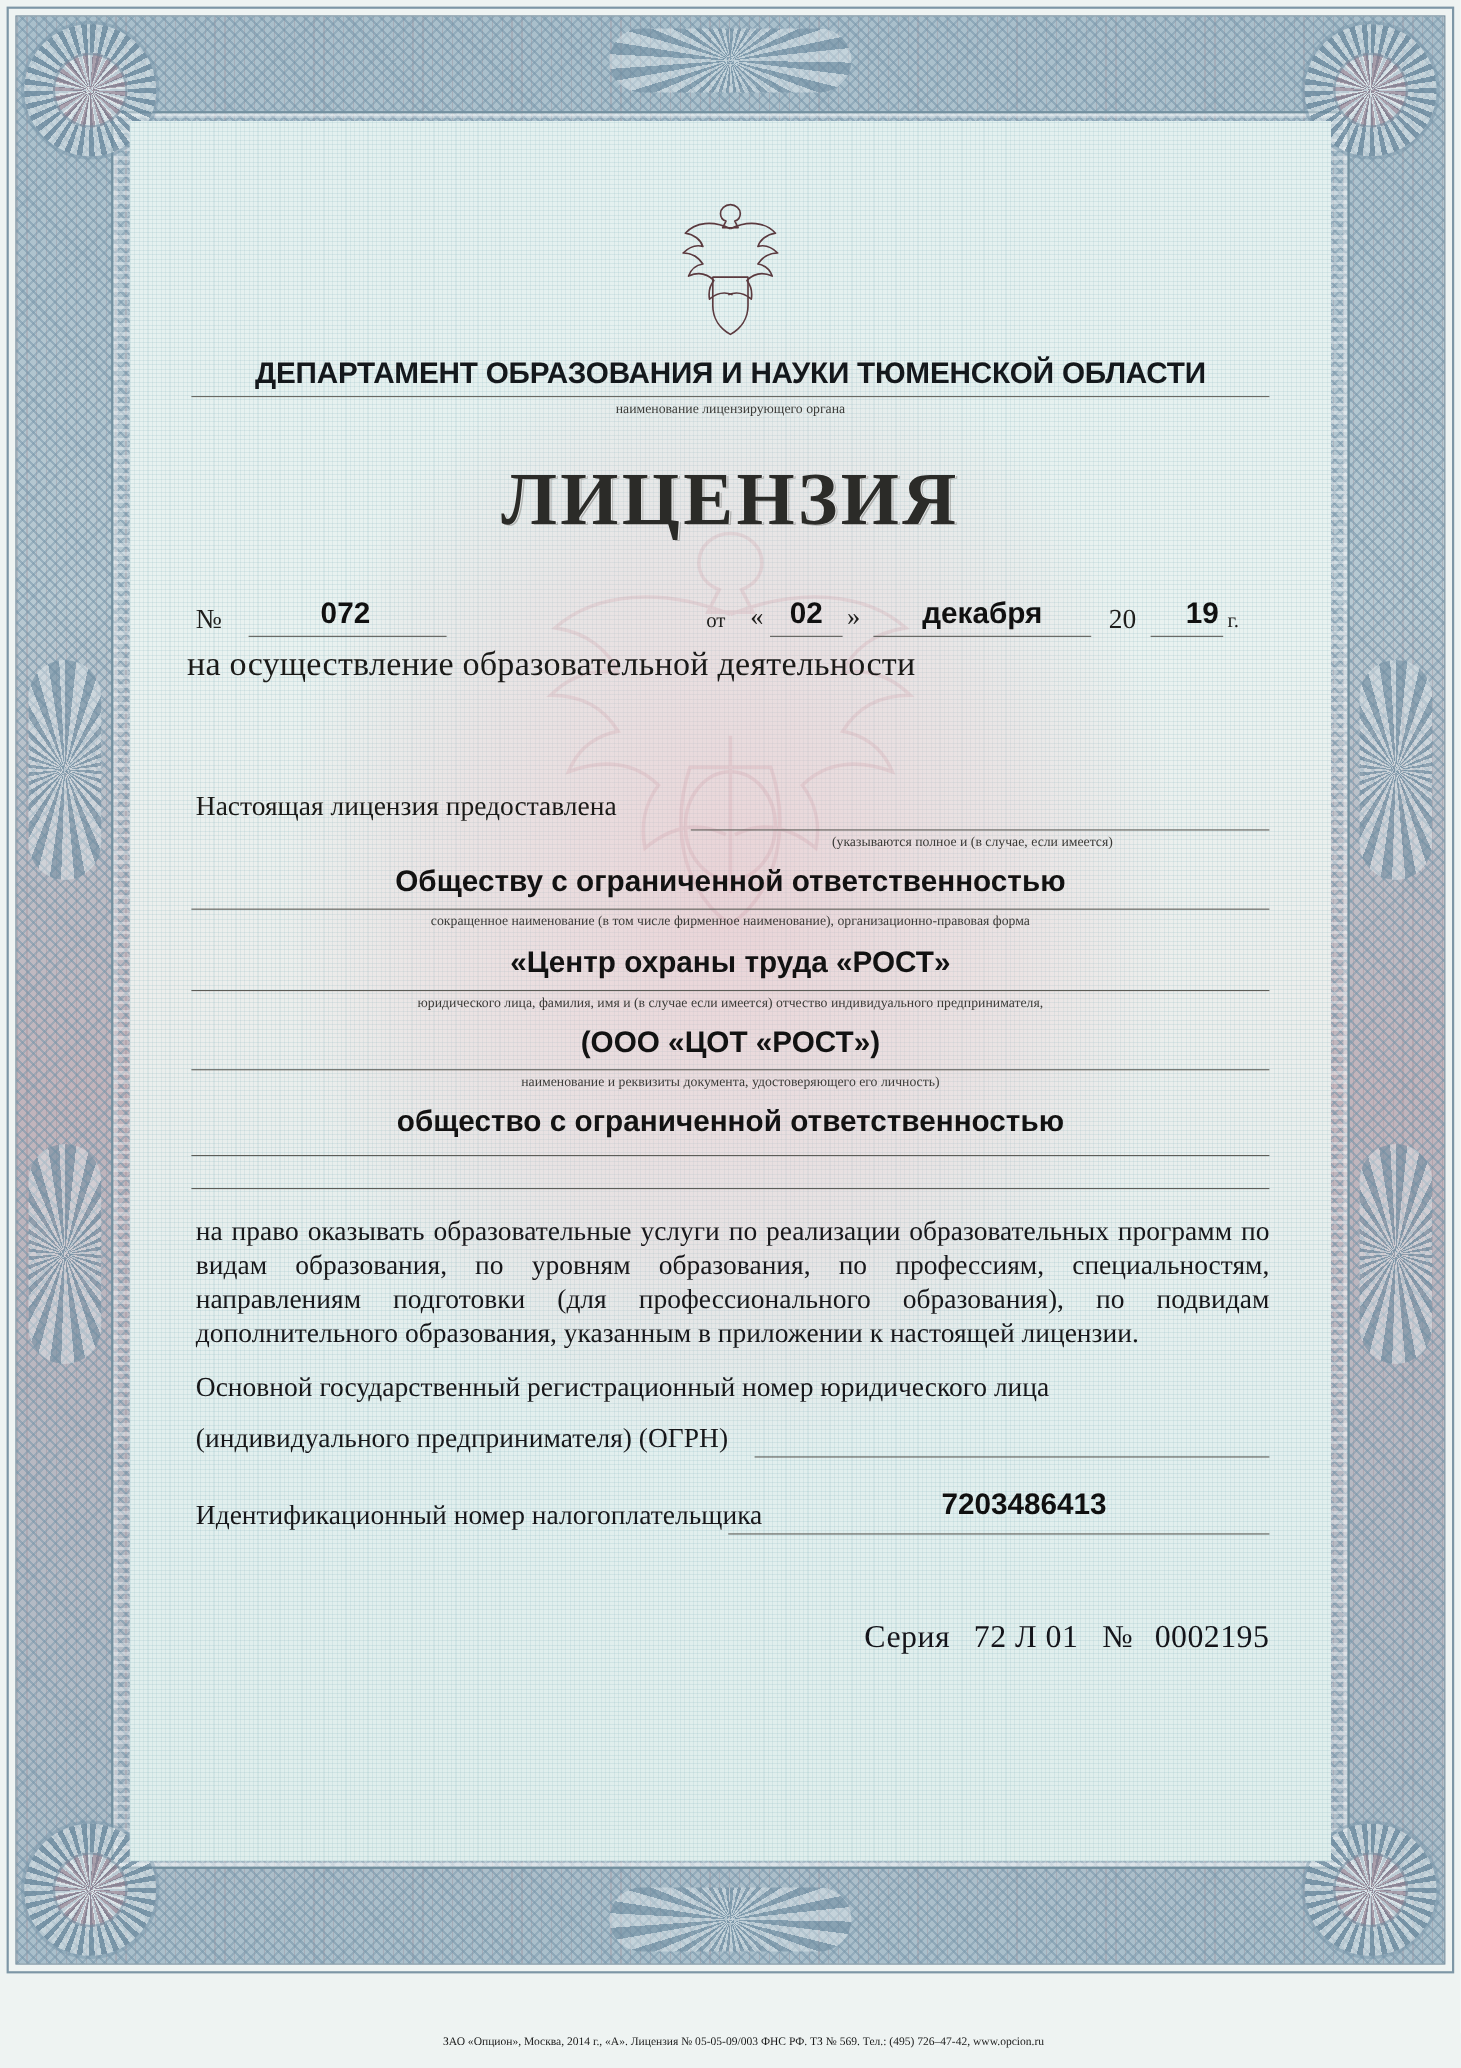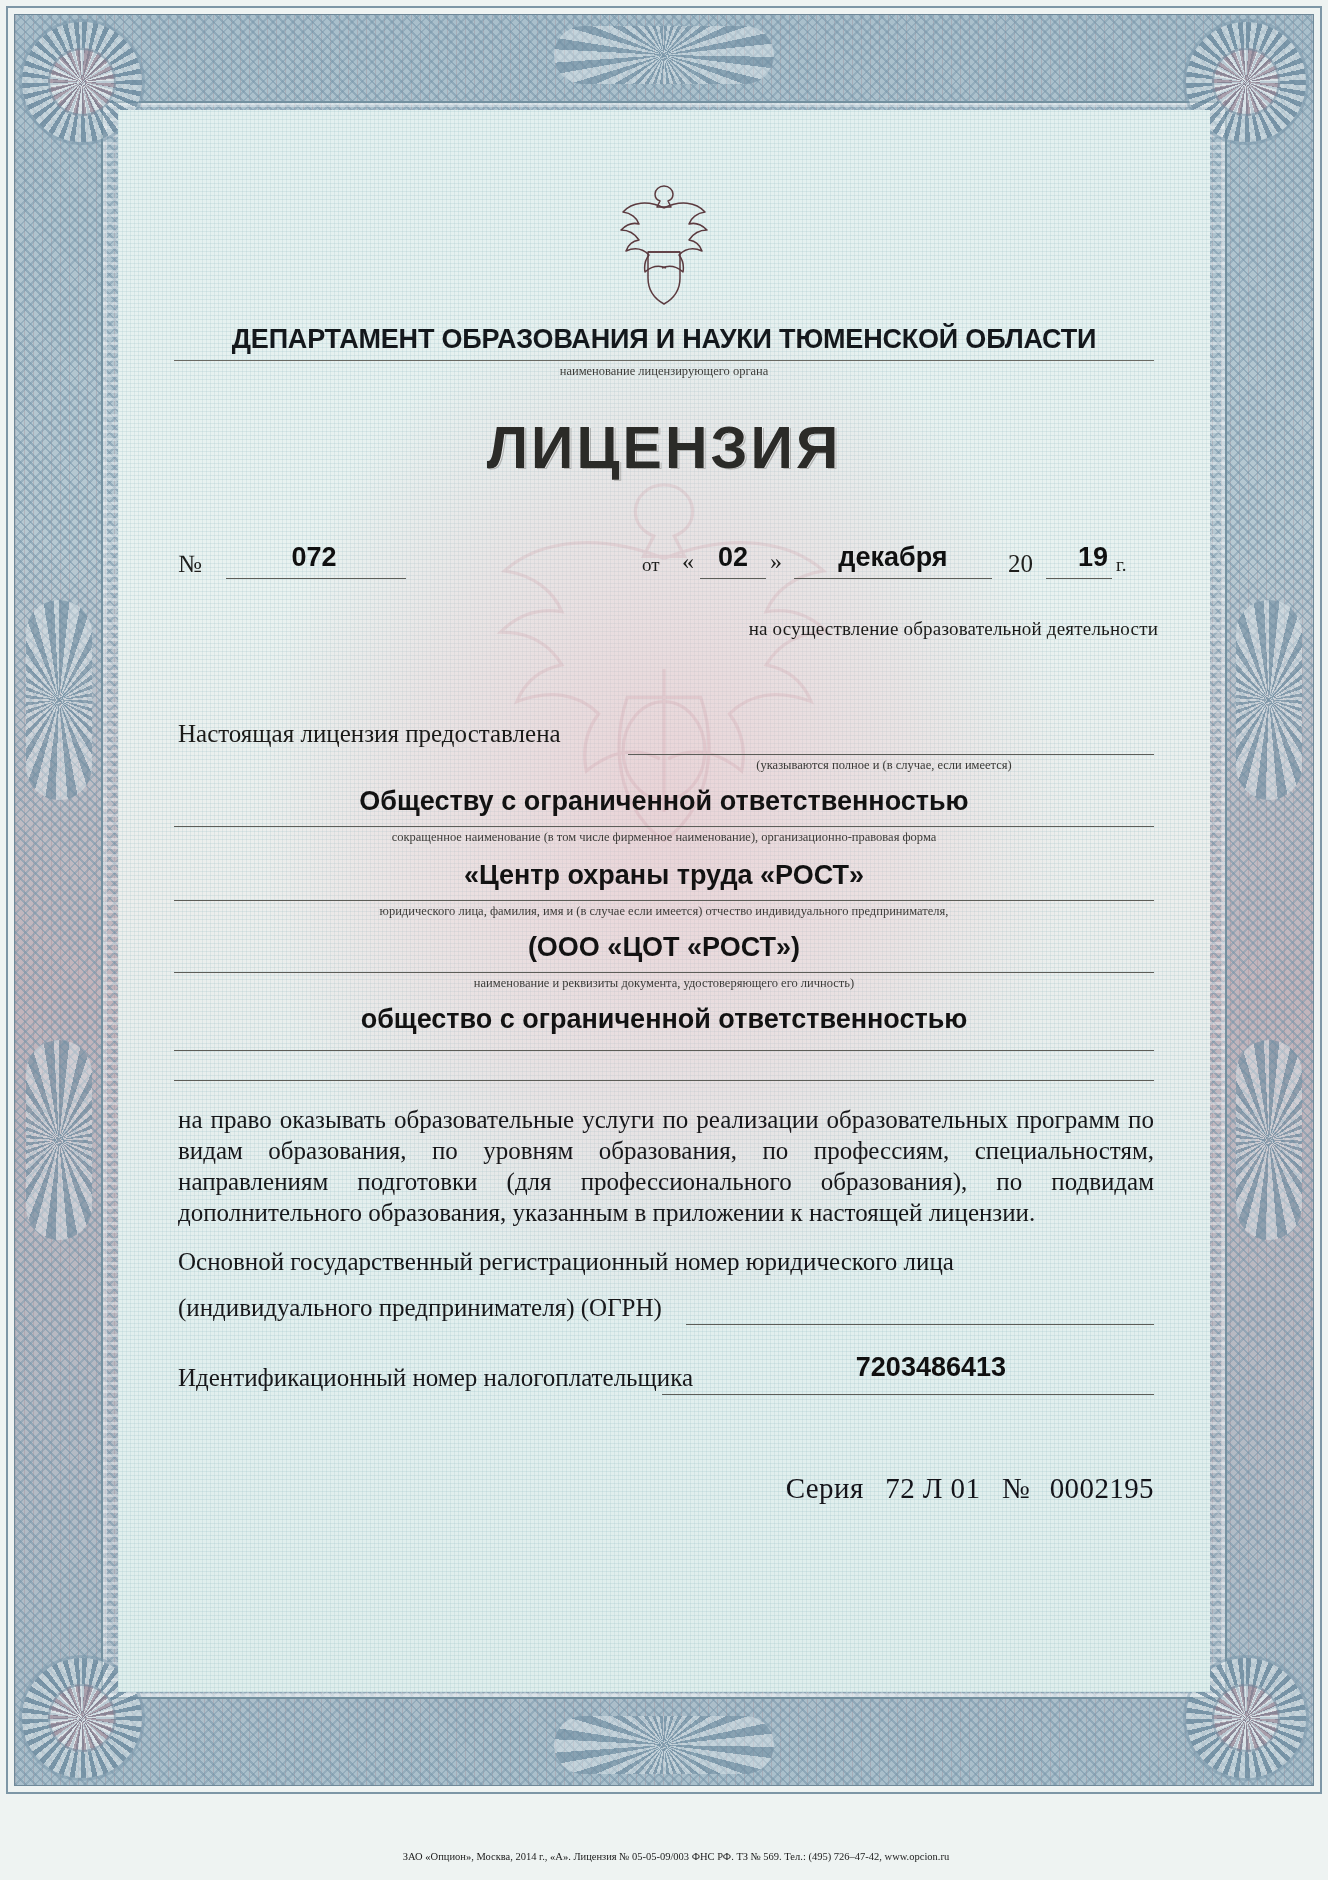--- a/index.html
+++ b/index.html
@@ -128,23 +128,23 @@
     text-align:center;
     font-size:12.5px;
     color:#3b3b38;
     font-family:"Liberation Serif", serif;
   }
 
   
   .title{
     position:absolute;left:0;right:0;top:272px;
     text-align:center;
-    font-family:Liberation Sans, sans-serif;
+    font-family:Liberation Serif, serif;
     font-weight:bold;
-    font-size:59px;
+    font-size:68px;
     letter-spacing:3px;
     color:#2b2b28;
     text-shadow:
       1px 0 0 rgba(255,255,255,.7),
       2px 1px 0 rgba(90,90,85,.35);
   }
 
   
   .numrow{
     position:absolute;left:0;right:0;top:400px;height:44px;
@@ -176,22 +176,22 @@
   .u-month{position:absolute;left:624px;top:36px;width:198px;border-top:1px solid #5d5d58;}
   .lbl-20{position:absolute;left:838px;top:8px;font-size:25px;color:#1e1e1c;}
   .val-year{
     position:absolute;left:880px;top:0;width:58px;text-align:right;
     font-family:"Liberation Sans", sans-serif;font-weight:bold;font-size:27px;color:#101010;
   }
   .u-year{position:absolute;left:876px;top:36px;width:66px;border-top:1px solid #5d5d58;}
   .lbl-g{position:absolute;left:946px;top:12px;font-size:19px;color:#1e1e1c;}
 
   .purpose{
-    position:absolute;left:0;right:0;top:476px;
-    text-align:right;font-size:19px;color:#1a1a18;
+    position:absolute;left:0;right:0;top:444px;
+    text-align:left;font-size:31px;color:#1a1a18;
     letter-spacing:.2px;
   }
 
   
   .granted{
     position:absolute;left:8px;top:578px;
     font-size:25px;color:#1a1a18;
   }
   .u-granted{position:absolute;left:458px;top:612px;right:4px;border-top:1px solid #5d5d58;}
   .cap-granted{position:absolute;left:440px;right:0;top:616px;text-align:center;font-size:12.5px;color:#393936;}

